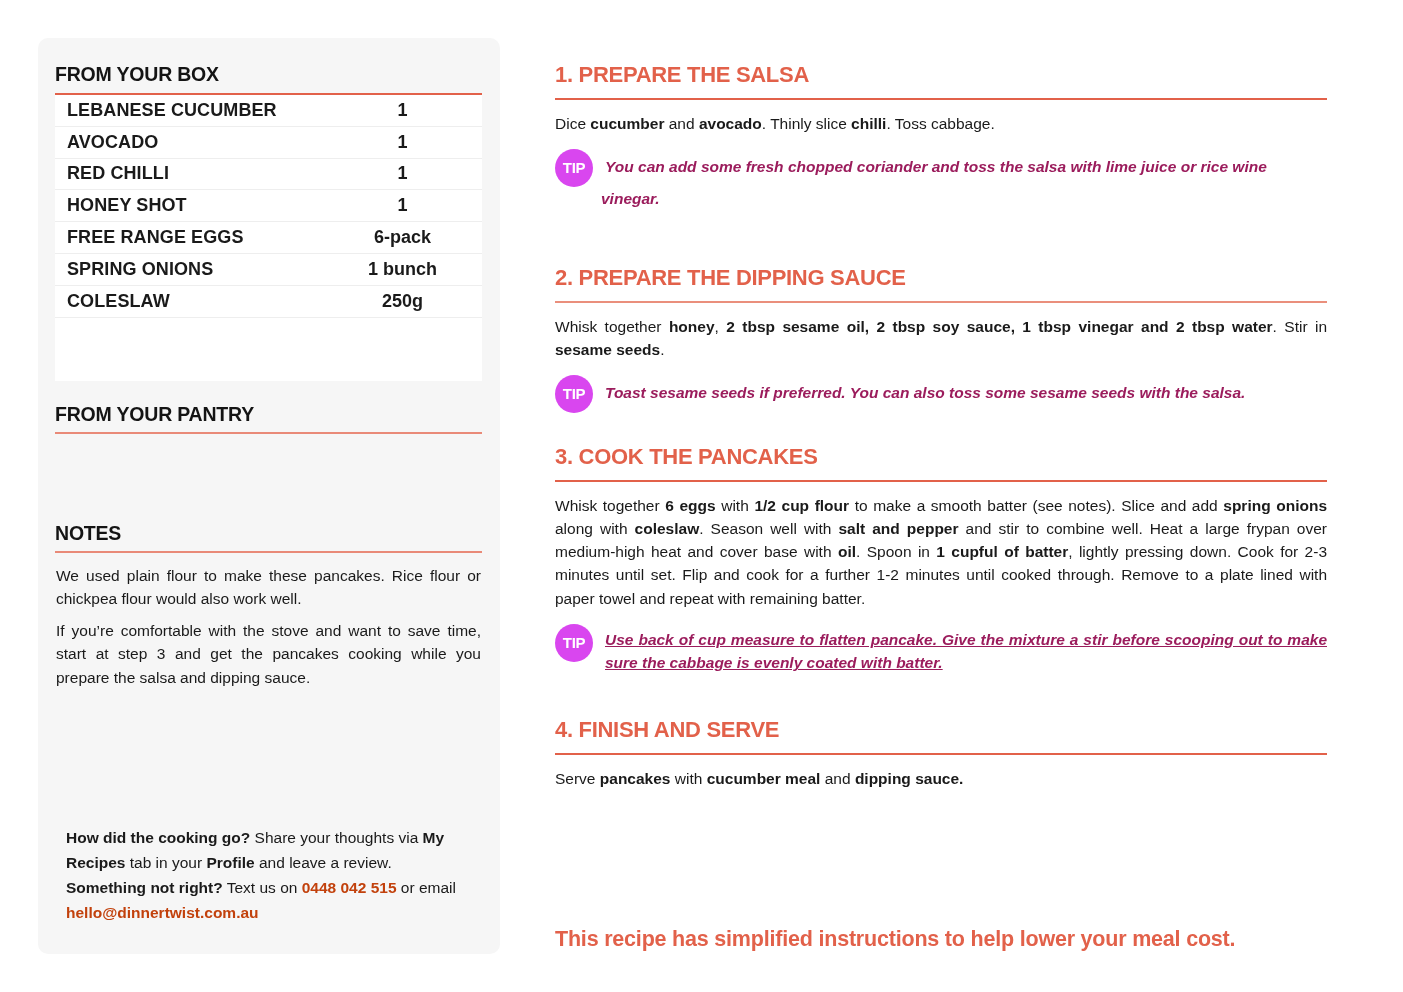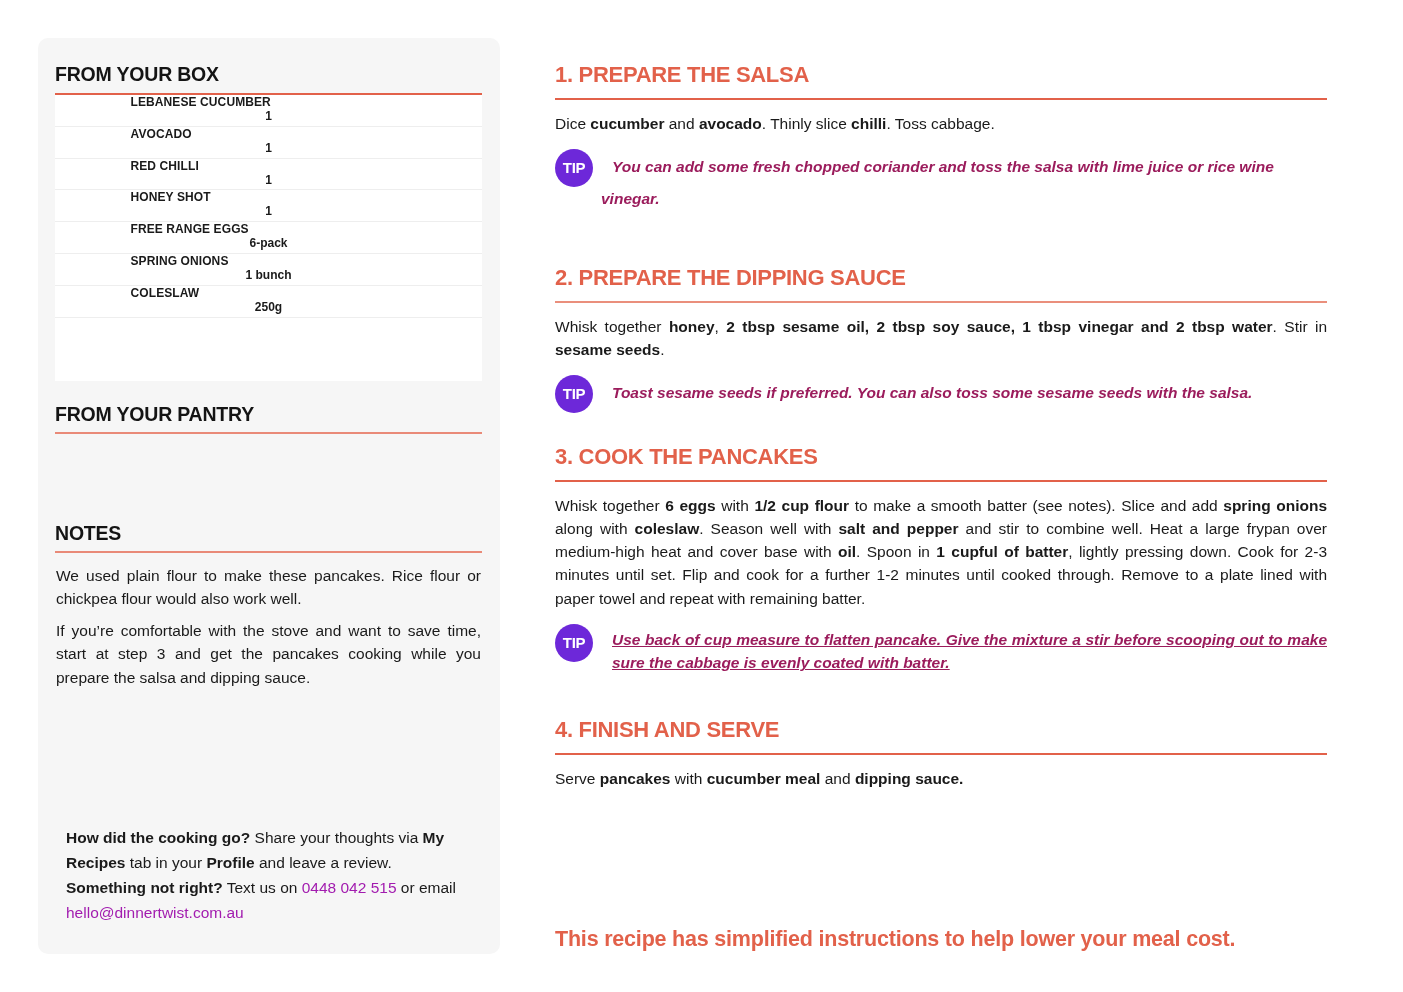--- a/index.html
+++ b/index.html
@@ -14,53 +14,53 @@
     position: absolute; left: 17px; font-size: 19.5px; font-weight: bold; color: #141414; letter-spacing: -0.2px;
   }
   .sb-rule { position: absolute; left: 17px; width: 427px; height: 1.5px; background: #e2614a; }
   .sb-rule.light { background: #e98a78; }
 
   .box-table {
     position: absolute; left: 17px; top: 57px; width: 427px; height: 286px; background: #ffffff;
   }
   .box-row {
     height: 31.8px; display: flex; align-items: center; border-bottom: 1px solid #eeeeee;
-    font-size: 12px; font-weight: bold; color: #1a1a1a; flex-direction: column;
+    font-size: 18px; font-weight: bold; color: #1a1a1a;
   }
   .box-row .name { width: 300px; padding-left: 12px; letter-spacing: 0.1px; }
   .box-row .qty { width: 95px; text-align: center; }
 
   .sb-text {
     position: absolute; left: 18px; width: 425px; font-size: 15.5px; line-height: 23.3px;
     text-align: justify; color: #1a1a1a;
   }
   .sb-footer {
     position: absolute; left: 28px; top: 787px; width: 425px; font-size: 15.5px; line-height: 25px; color: #1a1a1a;
   }
   .sb-footer b { font-weight: bold; }
-  .accent { color: #a21caf; font-weight: normal; }
+  .accent { color: #c2410c; font-weight: bold; }
 
   .main { position: absolute; left: 555px; top: 0; width: 772px; }
   .step { position: absolute; left: 0; width: 772px; }
   .step-h {
     font-size: 22px; font-weight: bold; color: #e2614a; letter-spacing: -0.3px; height: 30px;
   }
   .step-rule { height: 1.5px; background: #e2614a; margin-top: 6px; }
   .step-rule.light { background: #ea8f7c; }
   .step-body {
     margin-top: 12px; font-size: 15.5px; line-height: 23.3px; text-align: justify; color: #1a1a1a;
   }
   .step-body b { font-weight: bold; }
 
   .tip { position: relative; margin-top: 14px; font-size: 15.5px; line-height: 23.5px; color: #9b1c5c; font-style: italic; font-weight: bold; }
   .tip-badge {
     display: inline-flex; align-items: center; justify-content: center;
-    width: 38px; height: 38px; border-radius: 50%; background: #6d28d9; color: #ffffff;
+    width: 38px; height: 38px; border-radius: 50%; background: #d946ef; color: #ffffff;
     font-style: normal; font-size: 15px; font-weight: bold; letter-spacing: -0.3px;
-    vertical-align: middle; margin-right: 19px;
+    vertical-align: middle; margin-right: 12px;
   }
   .tip-text { text-align: justify; }
 
   .footer-note {
     position: absolute; left: 555px; top: 927px; font-size: 21.5px; font-weight: bold; color: #e2614a; letter-spacing: -0.2px;
   }
 </style>
 </head>
 <body>
 

